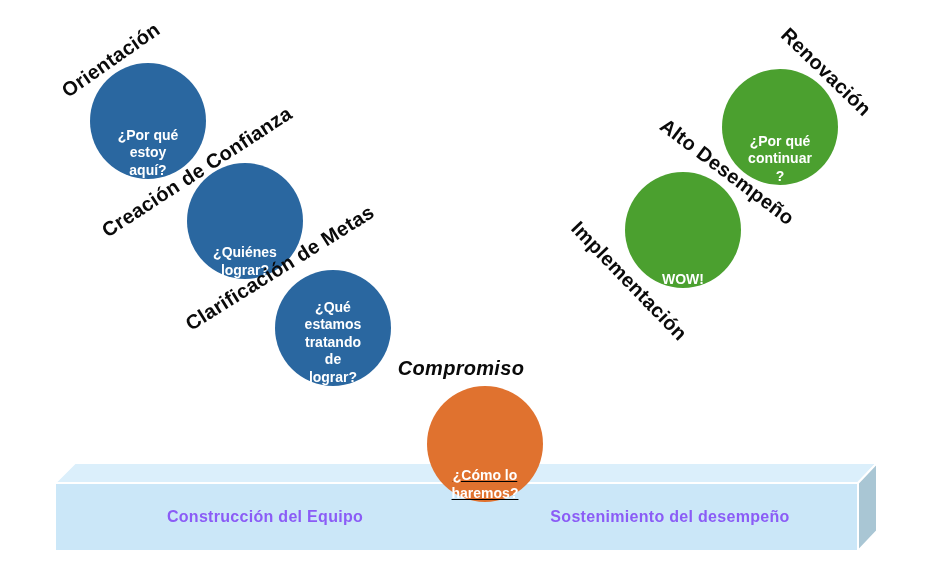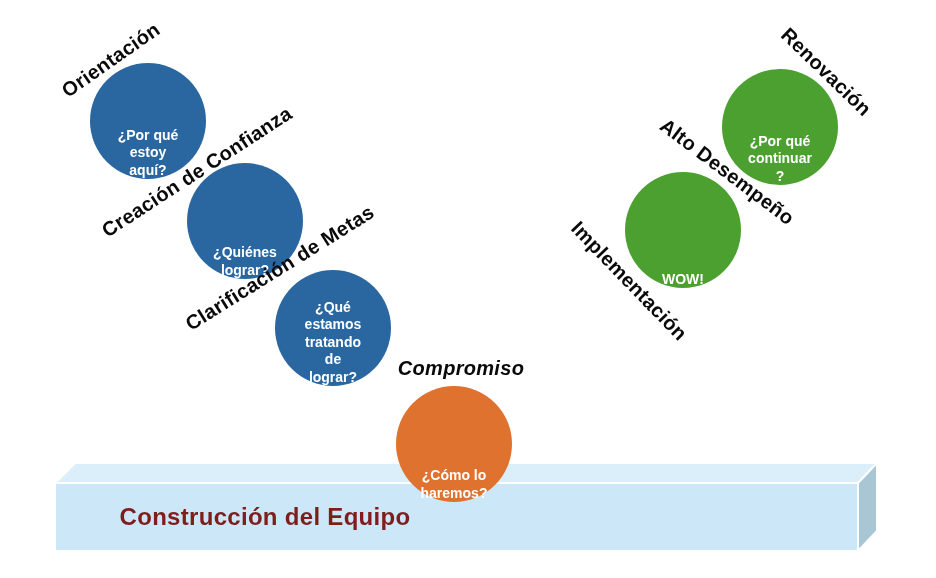--- a/index.html
+++ b/index.html
@@ -22,59 +22,60 @@
     white-space:pre-line;
     color:#ffffff; font-weight:bold; font-size:14px; line-height:1.25;
   }
   .blue   { background:#2A67A0; }
   .orange { background:#E0722F; }
   .green  { background:#4BA02F; }
 
   .c1{ left:90px;  top:63px;  }
   .c2{ left:187px; top:163px; }
   .c3{ left:275px; top:270px; }
-  .c4{ left:396px; top:386px; }
+  .c4{ left:427px; top:386px;text-decoration:underline; }
   .c5{ left:521px; top:277px; }
   .c6{ left:625px; top:172px; }
   .c7{ left:722px; top:69px;  }
 
   .stage-label {
     position:absolute; z-index:3;
     font-weight:bold; font-size:20px; color:#0a0a0a;
     white-space:nowrap; letter-spacing:0.3px;
   }
   .l1{ left:111px; top:60px;  transform:translate(-50%,-50%) rotate(-35deg); }
   .l2{ left:197px; top:172px; transform:translate(-50%,-50%) rotate(-33deg); }
   .l3{ left:280px; top:268px; transform:translate(-50%,-50%) rotate(-32deg); }
   .l4{ left:461px; top:368px; transform:translate(-50%,-50%);font-style:italic; }
   .l5{ left:629px; top:281px; transform:translate(-50%,-50%) rotate(46deg); }
   .l6{ left:727px; top:172px; transform:translate(-50%,-50%) rotate(37deg); }
   .l7{ left:826px; top:72px;  transform:translate(-50%,-50%) rotate(44deg); }
 
   .base-label {
     position:absolute; z-index:3;
-    font-weight:bold; font-size:24px; color:#7f1d1d;
+    font-weight:bold; font-size:16px; color:#8b5cf6;
     white-space:nowrap; letter-spacing:0.3px;
     transform:translate(-50%,-50%);
   }
   .bl-left  { left:265px; top:517px; }
   .bl-right { left:670px; top:517px; }
 </style>
 </head>
 <body>
 
 <div class="canvas">
 
   <svg class="base-svg" width="936" height="578" viewBox="0 0 936 578">
     <polygon points="75,463 877,463 858,483 55,483" fill="#DBEFFB" stroke="#ffffff" stroke-width="2"></polygon>
     <polygon points="858,483 877,463 877,531 858,551" fill="#A9C6D4" stroke="#ffffff" stroke-width="2"></polygon>
     <rect x="55" y="483" width="803" height="68" fill="#CBE7F8" stroke="#ffffff" stroke-width="2"></rect>
   </svg>
 
   <div class="base-label bl-left">Construcción del Equipo</div>
+  <div class="base-label bl-right">Sostenimiento del desempeño</div>
 
   <div class="stage-label l1">Orientación</div>
   <div class="stage-label l2">Creación de Confianza</div>
   <div class="stage-label l3">Clarificación de Metas</div>
   <div class="stage-label l4">Compromiso</div>
   <div class="stage-label l5">Implementación</div>
   <div class="stage-label l6">Alto Desempeño</div>
   <div class="stage-label l7">Renovación</div>
 
   <div class="circle blue c1">

